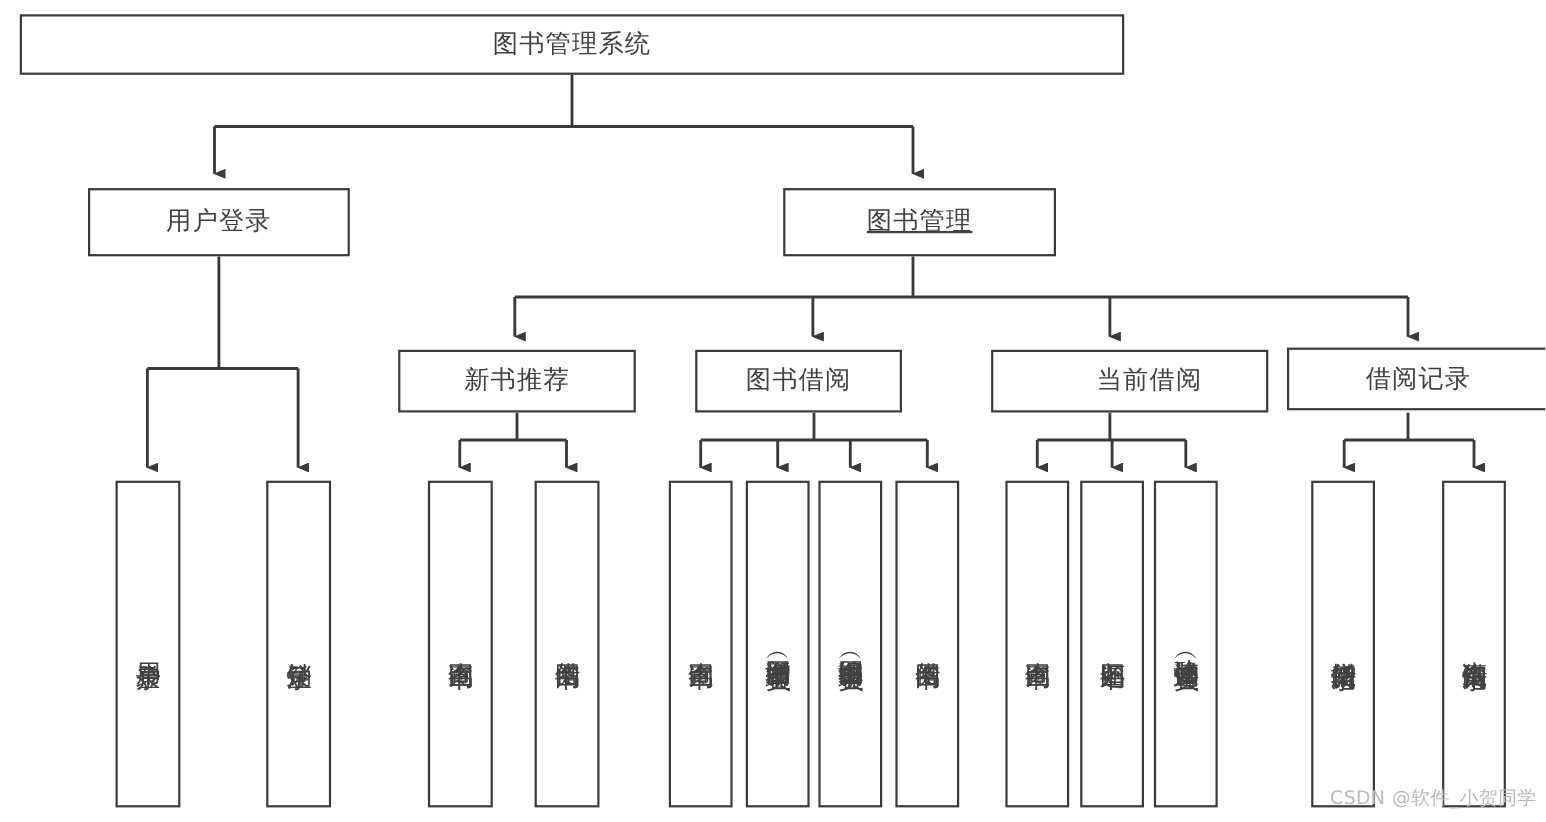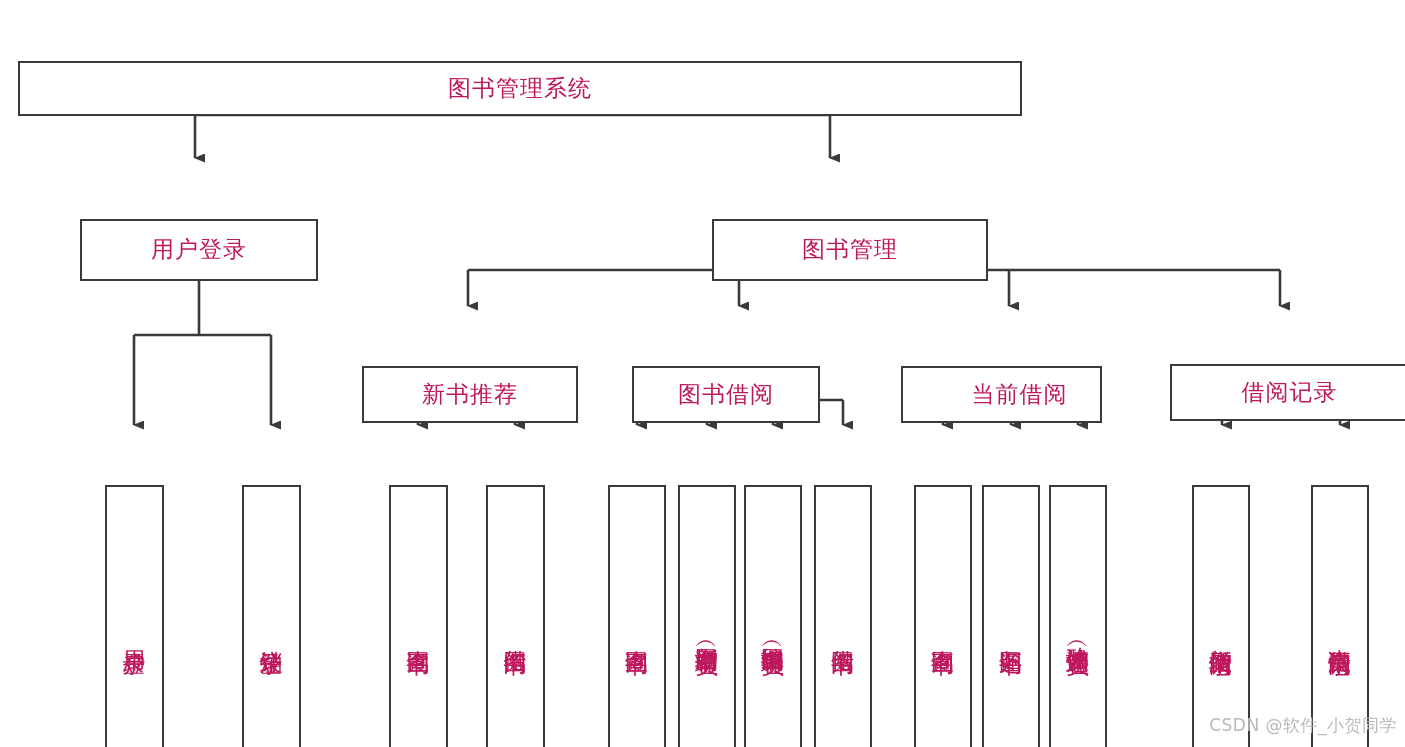--- a/index.html
+++ b/index.html
@@ -27,23 +27,22 @@
     pointer-events: none;
   }
   .node {
     position: absolute;
     box-sizing: border-box;
     border: 2.5px solid #3a3a3a;
     background: #ffffff;
     display: flex;
     align-items: center;
     justify-content: center;
-    color: #be185d;
+    color: #404040;
     z-index: 2;
-    margin-top: 48px;
   }
   .node.horiz {
     font-size: 23px;
     letter-spacing: 1px;
     line-height: 1.2;
   }
   .node.vert {
     font-size: 23px;
     line-height: 1.22;
     letter-spacing: 1px;
@@ -123,31 +122,31 @@
     </g>
   </svg>
 
   <div class="node horiz" style="left:18px; top:13px; width:1004px; height:55px;">
     <span>图书管理系统</span>
   </div>
 
   <div class="node horiz" style="left:80px; top:171px; width:238px; height:62px;">
     <span>用户登录</span>
   </div>
-  <div class="node horiz" style="left:712px; top:171px; width:276px; height:62px;">
+  <div class="node horiz" style="left:712px; top:171px; width:248px; height:62px;text-decoration:underline;">
     <span>图书管理</span>
   </div>
 
   <div class="node horiz" style="left:362px; top:318px; width:216px; height:57px;">
     <span>新书推荐</span>
   </div>
   <div class="node horiz" style="left:632px; top:318px; width:188px; height:57px;">
     <span>图书借阅</span>
   </div>
-  <div class="node horiz" style="left:901px; top:318px; width:201px; height:57px;padding-left:36px;">
+  <div class="node horiz" style="left:901px; top:318px; width:252px; height:57px;padding-left:36px;">
     <span>当前借阅</span>
   </div>
   <div class="node horiz" style="left:1170px; top:316px; width:239px; height:57px;font-family:Liberation Serif, serif;">
     <span>借阅记录</span>
   </div>
 
   <div class="node vert" style="left:105px; top:437px; width:59px; height:297px;">
     <span class="vtext">用户登录</span>
   </div>
   <div class="node vert" style="left:242px; top:437px; width:59px; height:297px;">

